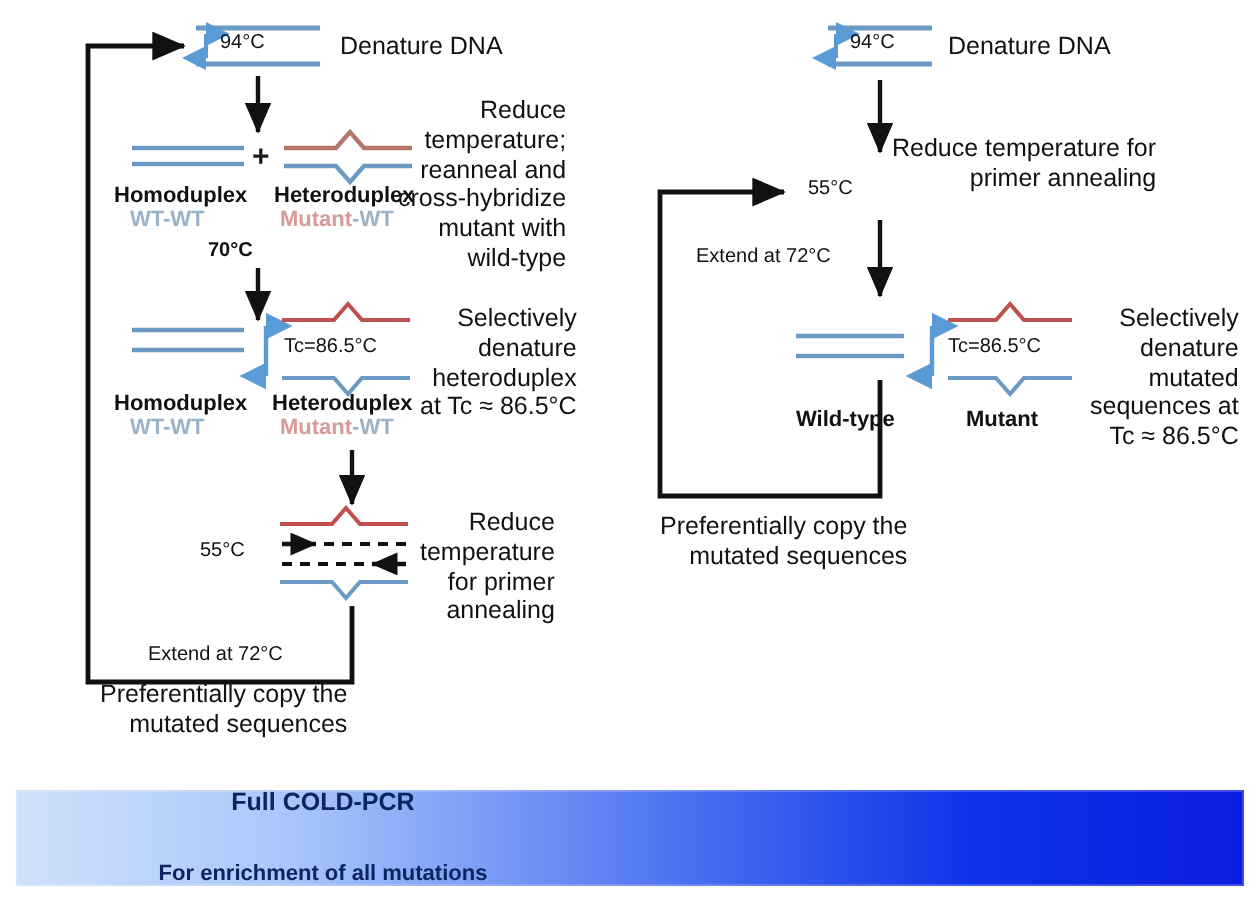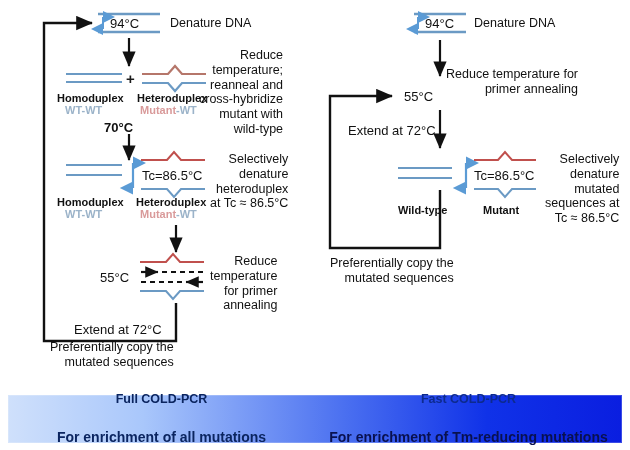--- a/index.html
+++ b/index.html
@@ -7,38 +7,38 @@
     width:630px;height:450px;
     background:#ffffff;
     font-family:"Liberation Sans", sans-serif;
     color:#1b1b1b;
     overflow:hidden;
     position:relative;
   }
   #diagram{position:absolute;left:0;top:0;width:630px;height:450px;}
   .lbl{position:absolute;white-space:pre;line-height:1.18;}
   .txt-body{font-size:12.5px;color:#111;text-align:right;}
-  .txt-temp{font-size:13px;color:#111;}
+  .txt-temp{font-size:10px;color:#111;}
   .txt-duplex{font-size:11px;color:#111;font-weight:600;}
   .wt{color:#9bb3c9;}
   .mut{color:#d99a9a;}
   .mutwt{color:#9bb3c9;}
 
   
   #banner{
     position:absolute;left:8px;top:395px;width:614px;height:48px;
     background:linear-gradient(to right,#cfe0fb 0%,#a9c7fb 22%,#4a6ff0 55%,#1032e8 78%,#0a1ee0 100%);
     box-shadow:0 0 0 1px rgba(255,255,255,.2) inset;
   }
   .banner-col{position:absolute;top:0;height:48px;display:flex;flex-direction:column;
     align-items:center;justify-content:center;gap:20px;}
   #banner-left{left:0;width:307px;}
   #banner-right{left:307px;width:307px;}
   .banner-t1{font-size:12.5px;font-weight:bold;color:#0b2560;line-height:1.35;}
-  .banner-t2{font-size:14px;font-weight:bold;line-height:1.35;}
+  .banner-t2{font-size:11px;font-weight:bold;line-height:1.35;}
   #banner-left .banner-t2{color:#0b2560;}
   #banner-right .banner-t1{color:#0d2a8f;}
   #banner-right .banner-t2{color:#09114f;}
 </style>
 </head>
 <body>
 
 <svg id="diagram" viewBox="0 0 630 450" xmlns="http://www.w3.org/2000/svg">
   <defs>
     <marker id="ah" markerWidth="8" markerHeight="8" refX="6.6" refY="3" orient="auto">
@@ -188,17 +188,13 @@
 <div class="lbl txt-duplex" style="left:483px;top:204px;">Mutant</div>
 
 <div class="lbl txt-body" style="left:330px;top:256px;">Preferentially copy the
 mutated sequences</div>
 
 <div id="banner">
   <div class="banner-col" id="banner-left">
     <div class="banner-t1">Full COLD-PCR</div>
     <div class="banner-t2">For enrichment of all mutations</div>
   </div>
-  <div class="banner-col" id="banner-right">
-    <div class="banner-t1">Fast COLD-PCR</div>
-    <div class="banner-t2">For enrichment of Tm-reducing mutations</div>
-  </div>
 </div>
 
 </body></html>

